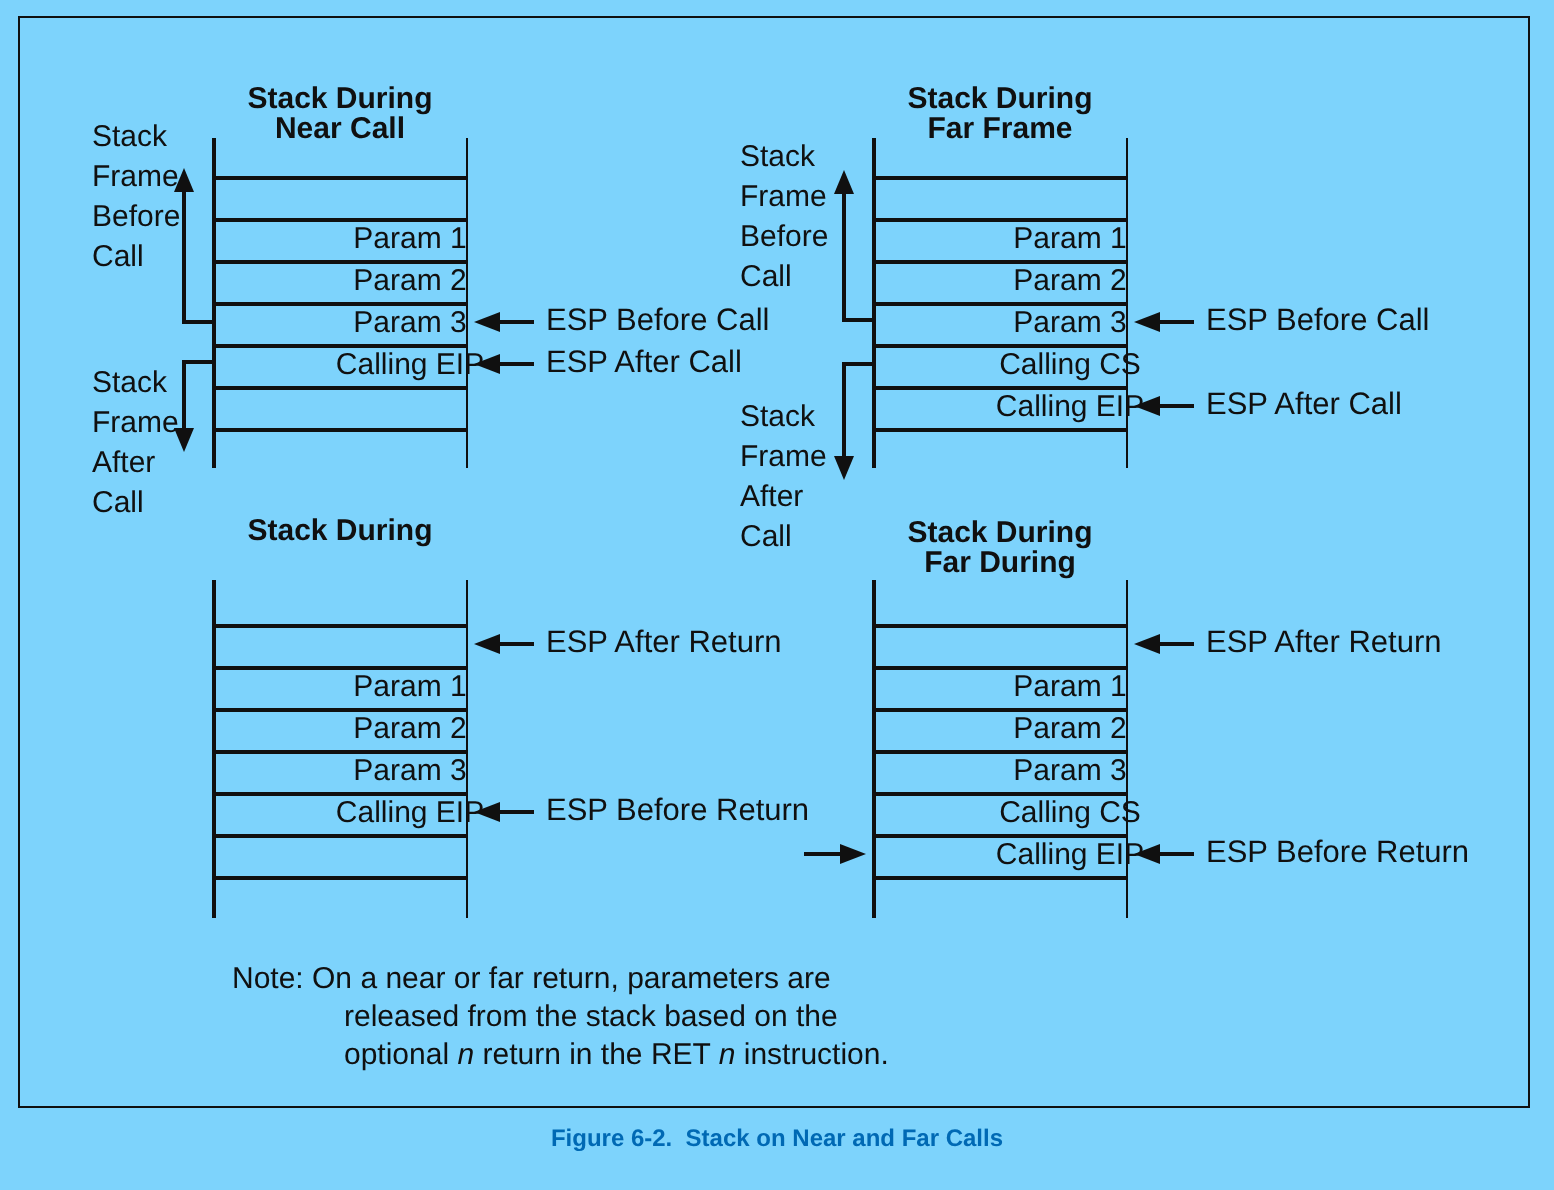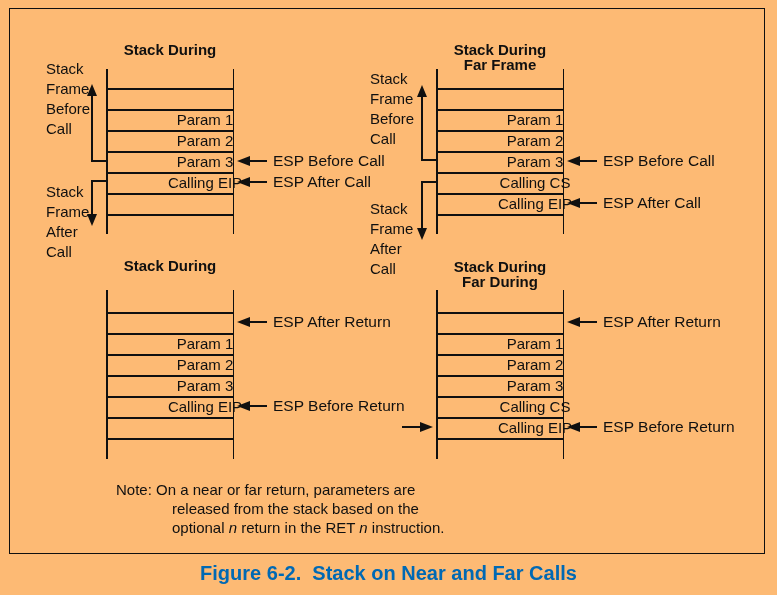--- a/index.html
+++ b/index.html
@@ -1,16 +1,16 @@
 <!DOCTYPE html>
 <html><head>
 <meta charset="utf-8">
 <style>
   html,body { margin:0; padding:0; background:#ffffff; }
-  .canvas { position:relative; width:777px; height:595px; background:#fdba74;
+  .canvas { position:relative; width:777px; height:595px; background:#7dd3fc;
             font-family:"Liberation Sans", sans-serif; color:#101010; overflow:hidden; }
   .frame { position:absolute; left:9px; top:8px; width:756px; height:546px;
            border:1.5px solid #101010; box-sizing:border-box; }
   .vline { position:absolute; width:1.5px; background:#101010; }
   .hline { position:absolute; height:1.5px; background:#101010; }
   .stitle { position:absolute; font-weight:bold; font-size:15px; line-height:15px;
             text-align:center; letter-spacing:0; }
   .cell { position:absolute; font-size:15px; display:flex; align-items:center;
           justify-content:center; white-space:nowrap;margin-left:35px; }
   .esp { position:absolute; display:flex; align-items:center; height:20px;
@@ -23,33 +23,34 @@
            border-right:5px solid transparent; border-bottom:12px solid #101010; }
   .arrDn { position:absolute; width:0; height:0; border-left:5px solid transparent;
            border-right:5px solid transparent; border-top:12px solid #101010; }
   .shaft { width:17px; height:2px; background:#101010; margin-right:6px; }
   .shaftR { width:18px; height:2px; background:#101010; }
   .flabel { position:absolute; font-size:15px; line-height:20px; white-space:nowrap; }
   .vshaft { position:absolute; width:2px; background:#101010; }
   .tick { position:absolute; height:2px; background:#101010; }
   .note-line { position:absolute; font-size:15px; white-space:pre;margin-left:24px; }
   .caption { position:absolute; left:0; top:562px; width:777px; text-align:center;
-             font-size:20px; font-weight:bold; color:#0069b4; white-space:pre; }
+             font-size:12px; font-weight:bold; color:#0069b4; white-space:pre; }
   .ital { font-style:italic; }
 </style>
 </head>
 <body>
 
 <div class="canvas">
 
   <div class="frame"></div>
 
   <div>
     <div class="stitle" style="left:106px;top:42px;width:128px">
       <div>Stack During</div>
+      <div>Near Call</div>
     </div>
     <div class="vline" style="left:106px;top:69px;height:165px"></div>
     <div class="vline" style="left:232.5px;top:69px;height:165px"></div>
     <div class="hline" style="left:106px;top:88px;width:128px"></div>
     <div class="hline" style="left:106px;top:109px;width:128px"></div>
     <div class="hline" style="left:106px;top:130px;width:128px"></div>
     <div class="hline" style="left:106px;top:151px;width:128px"></div>
     <div class="hline" style="left:106px;top:172px;width:128px"></div>
     <div class="hline" style="left:106px;top:193px;width:128px"></div>
     <div class="hline" style="left:106px;top:214px;width:128px"></div>

